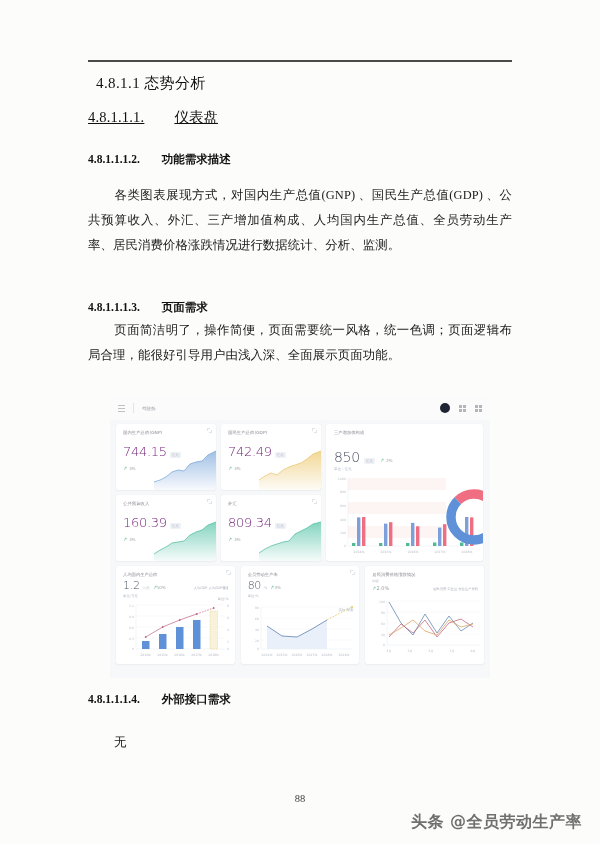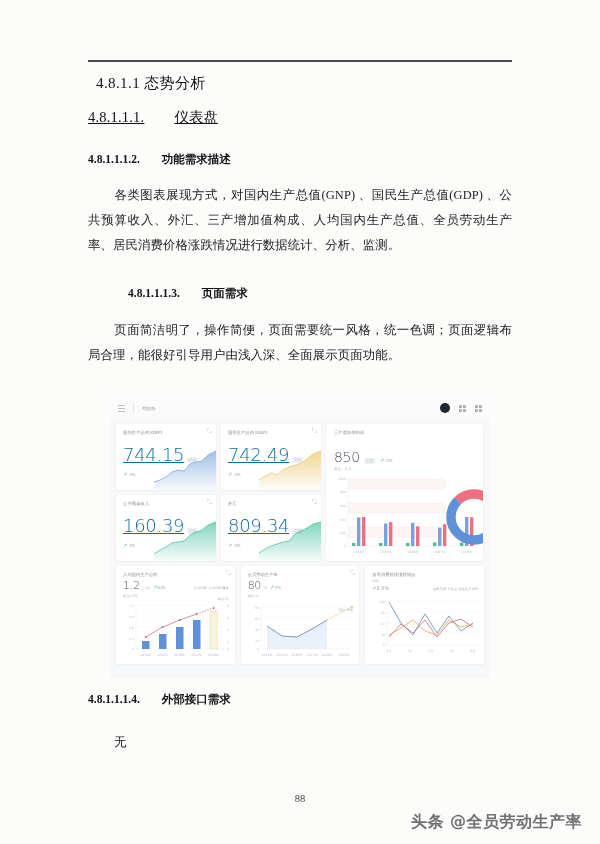--- a/index.html
+++ b/index.html
@@ -33,21 +33,21 @@
   }
   .h-sub .num{letter-spacing:.2px;}
   .h-sub .txt{margin-left:30px;}
   .h-b{
     position:absolute;left:88px;
     font-size:11.5px;font-weight:bold;color:#111;
     font-family:"Liberation Serif","DejaVu Serif",serif;
   }
   .h-b .txt{margin-left:22px;}
   #h-func{top:152px;}
-  #h-page{top:286px;margin-left:40px;}
+  #h-page{top:300px;}
   #h-iface{top:692px;}
   
   .para{
     position:absolute;left:88px;width:424px;
     font-size:12.4px;line-height:25px;
     text-align:justify;
     color:#1a1a1a;
     letter-spacing:.1px;
   }
   .para .ind{display:inline-block;width:26px;}
@@ -96,21 +96,21 @@
   .col-left{display:flex;flex-direction:column;gap:5px;width:205px;}
   .r1{display:flex;gap:5px;}
   .card{
     background:#fff;border-radius:2px;
     box-shadow:0 0 1px rgba(0,0,0,.10),0 1px 2px rgba(0,0,0,.04);
     position:relative;overflow:hidden;
   }
   .stat{width:100px;height:66px;padding:6px 0 0 7px;box-sizing:border-box;}
   .st-title{font-size:4.3px;color:#8a8a94;letter-spacing:.1px;}
   .st-row{display:flex;align-items:baseline;margin-top:9px;}
-  .st-val{font-size:18px;color:#0369a1;letter-spacing:-.3px;font-weight:300;text-decoration:underline;}
+  .st-val{font-size:13px;color:#701a75;letter-spacing:-.3px;font-weight:300;}
   .st-unit{font-size:3.6px;color:#b4b8c4;margin-left:3px;background:#eef1f6;padding:1px 2px;border-radius:1px;}
   .st-trend{display:flex;align-items:center;gap:2px;margin-top:6px;}
   .st-arrow{font-size:5px;color:#5bb98c;transform:rotate(-8deg);}
   .st-pct{font-size:4px;color:#9a9aa4;}
   .spark{position:absolute;right:0;bottom:0;width:62px;height:40px;}
   .expand{position:absolute;right:4px;top:4px;width:5px;height:5px;opacity:.28;}
   .expand:before,.expand:after{content:"";position:absolute;background:#9aa0ab;}
   .expand:before{left:0;top:0;width:3px;height:1px;}
   .expand:after{left:0;top:0;width:1px;height:3px;}
   .expand i{position:absolute;right:0;bottom:0;width:3px;height:1px;background:#9aa0ab;}

